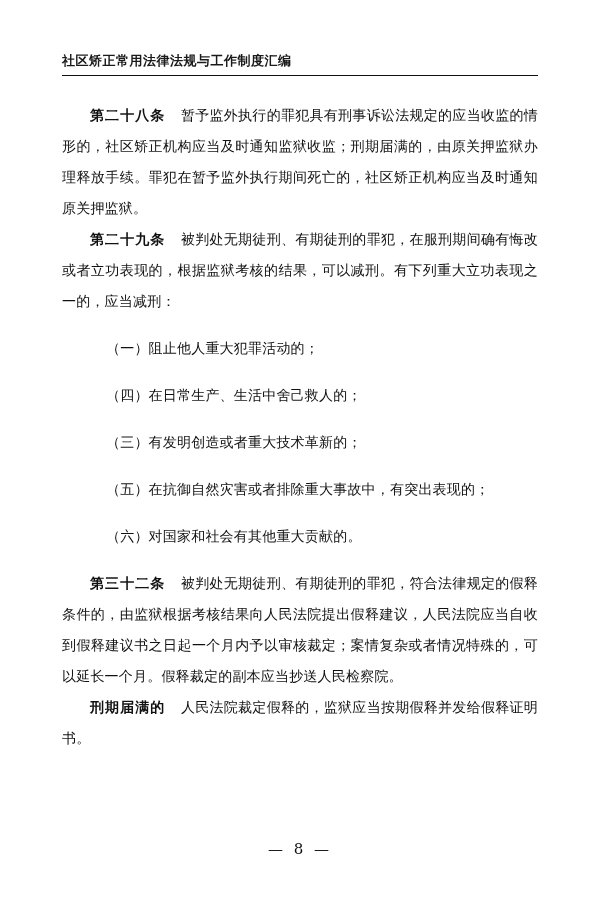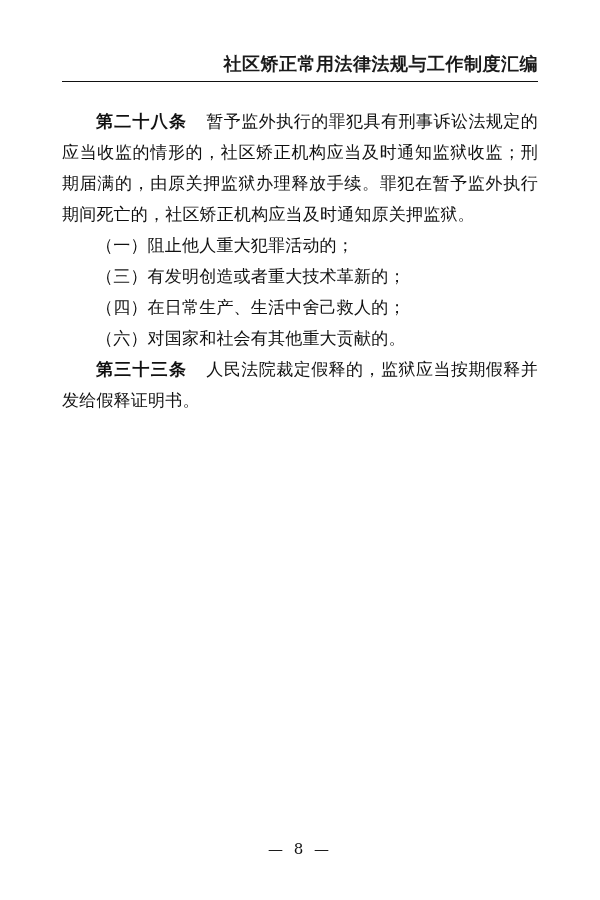--- a/index.html
+++ b/index.html
@@ -18,47 +18,46 @@
   .page {
     position: absolute;
     left: 0;
     top: 0;
     width: 600px;
     height: 900px;
     box-sizing: border-box;
     padding: 52px 62px 40px 62px;
   }
   .header {
-    font-size: 18px;
+    font-size: 13px;
     font-weight: bold;
     letter-spacing: 0.5px;
     color: #1a1a1a;
     padding-bottom: 5px;
     margin-bottom: 0px;
     white-space: nowrap;
-    text-align: right;
   }
   .header-rule {
     border-bottom: 1.6px solid #111111;
     width: 100%;
     margin-bottom: 24px;
   }
   .body-text {
-    font-size: 17px;
+    font-size: 14px;
     line-height: 31px;
     text-align: justify;
     text-justify: inter-ideograph;
     letter-spacing: 0.2px;
   }
   p.para {
     margin: 0;
     text-indent: 2em;
   }
   p.item {
-    margin: 0;
+    margin: 16px;
     text-indent: 2em;
   }
   .artnum {
     font-weight: bold;
     letter-spacing: 1px;
   }
   .gap {
     display: inline-block;
     width: 1.1em;
   }
@@ -78,28 +77,31 @@
 
 <div class="page">
 
   <div class="header">社区矫正常用法律法规与工作制度汇编</div>
   <div class="header-rule"></div>
 
   <div class="body-text">
 
     <p class="para"><span class="artnum">第二十八条</span><span class="gap"></span><span>暂予监外执行的罪犯具有刑事诉讼法规定的应当收监的情形的，社区矫正机构应当及时通知监狱收监；刑期届满的，由原关押监狱办理释放手续。罪犯在暂予监外执行期间死亡的，社区矫正机构应当及时通知原关押监狱。</span></p>
 
+    <p class="para"><span class="artnum">第二十九条</span><span class="gap"></span><span>被判处无期徒刑、有期徒刑的罪犯，在服刑期间确有悔改或者立功表现的，根据监狱考核的结果，可以减刑。有下列重大立功表现之一的，应当减刑：</span></p>
 
     <p class="item"><span>（一）阻止他人重大犯罪活动的；</span></p>
+    <p class="item"><span>（四）在日常生产、生活中舍己救人的；</span></p>
     <p class="item"><span>（三）有发明创造或者重大技术革新的；</span></p>
-    <p class="item"><span>（四）在日常生产、生活中舍己救人的；</span></p>
+    <p class="item"><span>（五）在抗御自然灾害或者排除重大事故中，有突出表现的；</span></p>
     <p class="item"><span>（六）对国家和社会有其他重大贡献的。</span></p>
 
 
+    <p class="para"><span class="artnum">第三十二条</span><span class="gap"></span><span>被判处无期徒刑、有期徒刑的罪犯，符合法律规定的假释条件的，由监狱根据考核结果向人民法院提出假释建议，人民法院应当自收到假释建议书之日起一个月内予以审核裁定；案情复杂或者情况特殊的，可以延长一个月。假释裁定的副本应当抄送人民检察院。</span></p>
 
-    <p class="para"><span class="artnum">第三十三条</span><span class="gap"></span><span>人民法院裁定假释的，监狱应当按期假释并发给假释证明书。</span></p>
+    <p class="para"><span class="artnum">刑期届满的</span><span class="gap"></span><span>人民法院裁定假释的，监狱应当按期假释并发给假释证明书。</span></p>
 
 
   </div>
 
   <div class="footer">— 8 —</div>
 
 </div>
 
 </body></html>

